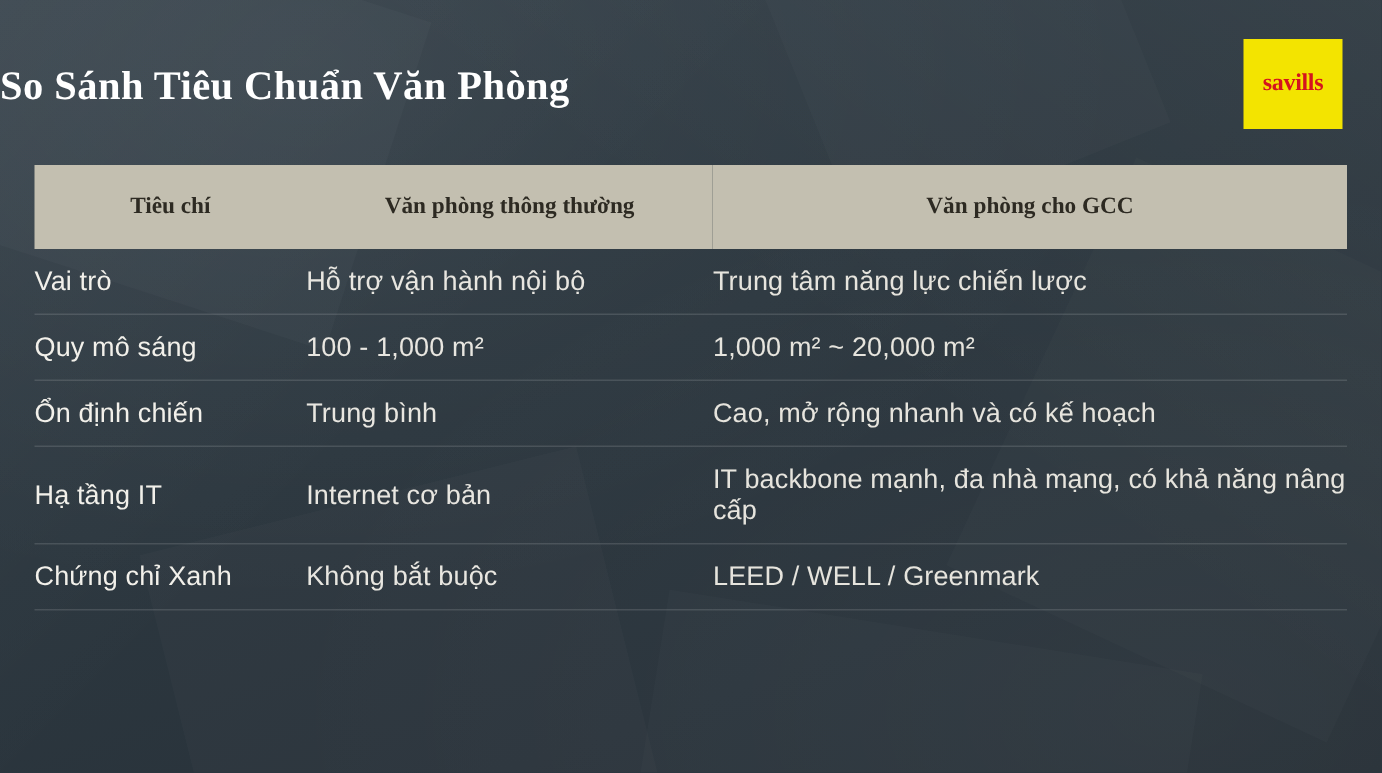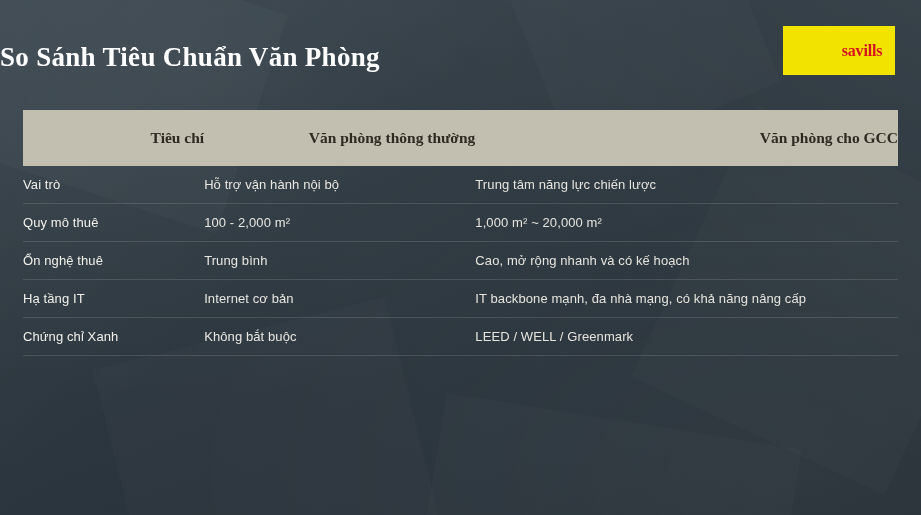--- a/index.html
+++ b/index.html
@@ -37,26 +37,25 @@
   .facet.f2 { left: 120px; top: 330px; width: 300px; height: 260px; transform: rotate(-14deg); background: rgba(255,255,255,0.018); }
   .facet.f3 { right: -40px; top: 150px; width: 280px; height: 300px; transform: rotate(25deg); background: rgba(255,255,255,0.016); }
   .facet.f4 { right: 170px; top: -70px; width: 220px; height: 200px; transform: rotate(-22deg); background: rgba(255,255,255,0.02); }
   .facet.f5 { left: 430px; top: 420px; width: 360px; height: 180px; transform: rotate(9deg); background: rgba(255,255,255,0.015); }
 
   .logo {
     position: absolute;
     top: 26px;
     right: 26px;
     width: 66px;
-    height: 49px;
+    height: 60px;
     background: #f3e400;
     display: flex;
     align-items: center;
     justify-content: center;
-    padding-left: 46px;
   }
   .logo-text {
     color: #d4141e;
     font-family: "Liberation Serif", serif;
     font-size: 16px;
     font-weight: 700;
     letter-spacing: -0.2px;
   }
 
   .title {
@@ -81,36 +80,36 @@
 
   table.cmp {
     width: 100%;
     border-collapse: collapse;
     table-layout: fixed;
   }
 
   table.cmp thead th {
     background: #c3bfb0;
     color: #2d2a22;
-    text-align: right;
+    text-align: center;
     font-family: "Liberation Serif", serif;
     font-size: 15.5px;
     font-weight: 700;
     padding: 16px 0 16px 0;
     height: 24px;
     vertical-align: middle;
   }
 
   th.c1, td.c1 { width: 177px; padding-left: 20px; }
   th.c2, td.c2 { width: 265px; }
   th.c3, td.c3 { width: 413px; }
 
   table.cmp tbody td {
     color: #e8e6e0;
-    font-size: 13px;
+    font-size: 18px;
     padding: 11px 0;
     vertical-align: middle;
     border-bottom: 1px solid rgba(255,255,255,0.13);
     letter-spacing: 0.1px;
   }
   table.cmp tbody tr:last-child td {
     border-bottom: 1px solid rgba(255,255,255,0.13);
   }
   table.cmp tbody td.c1 { color: #f2f0ea; }
   table.cmp tbody td.c3 { color: #e6e4dd; }
@@ -141,26 +140,26 @@
           <th class="c3">Văn phòng cho GCC</th>
         </tr>
       </thead>
       <tbody id="table-body">
           <tr>
             <td class="c1">Vai trò</td>
             <td class="c2">Hỗ trợ vận hành nội bộ</td>
             <td class="c3">Trung tâm năng lực chiến lược</td>
           </tr>
           <tr>
-            <td class="c1">Quy mô thuê</td>
-            <td class="c2">100 - 2,000 m²</td>
+            <td class="c1">Quy mô sáng</td>
+            <td class="c2">100 - 1,000 m²</td>
             <td class="c3">1,000 m² ~ 20,000 m²</td>
           </tr>
           <tr>
-            <td class="c1">Ổn nghệ thuê</td>
+            <td class="c1">Ổn định chiến</td>
             <td class="c2">Trung bình</td>
             <td class="c3">Cao, mở rộng nhanh và có kế hoạch</td>
           </tr>
           <tr>
             <td class="c1">Hạ tầng IT</td>
             <td class="c2">Internet cơ bản</td>
             <td class="c3">IT backbone mạnh, đa nhà mạng, có khả năng nâng cấp</td>
           </tr>
           <tr>
             <td class="c1">Chứng chỉ Xanh</td>

